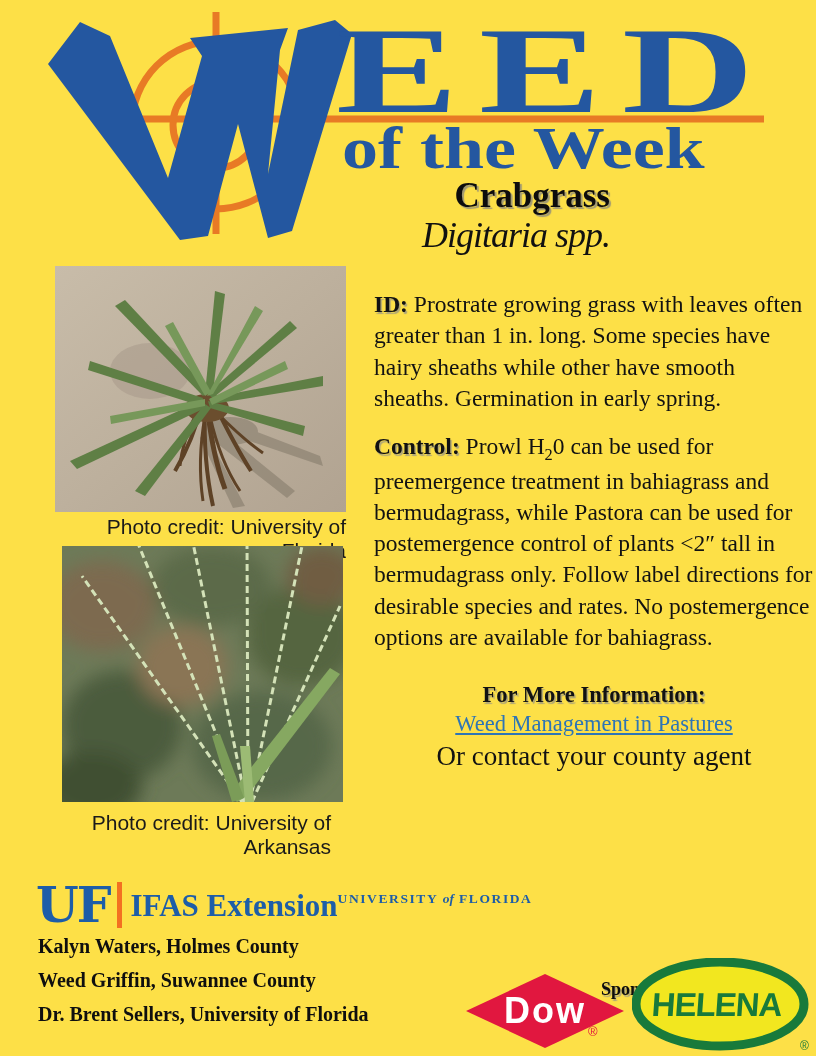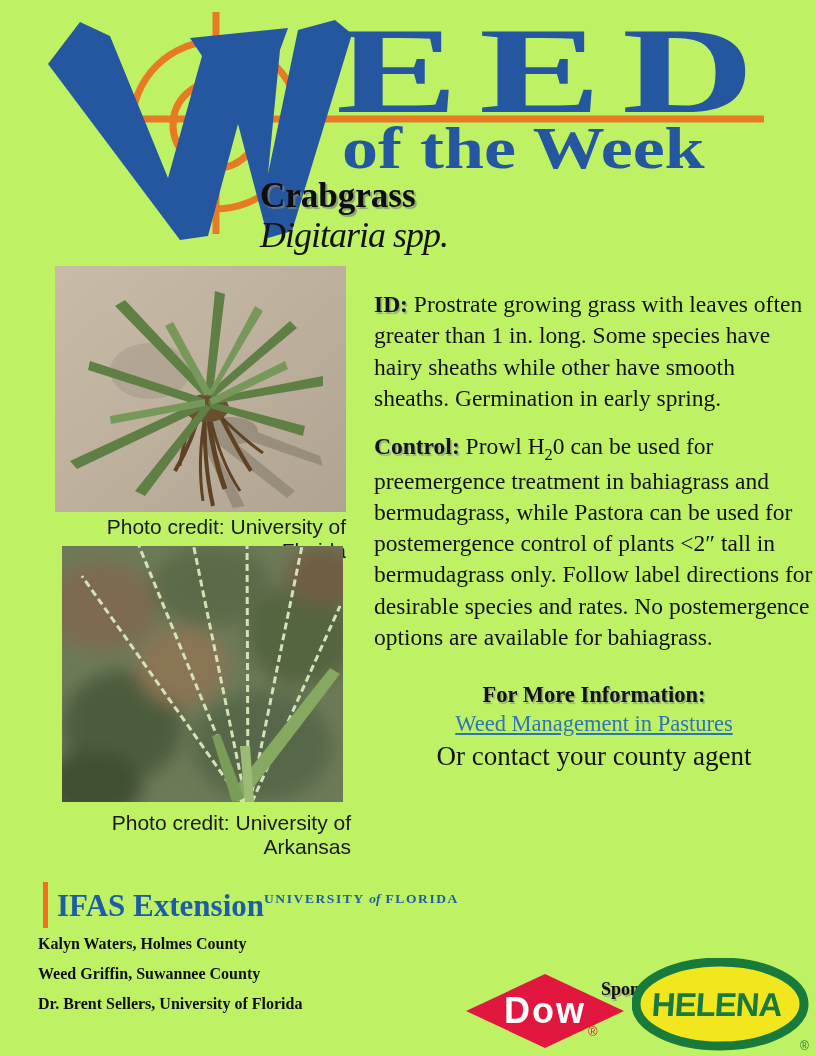--- a/index.html
+++ b/index.html
@@ -1,54 +1,54 @@
 <!DOCTYPE html>
 <html><head>
 <meta charset="utf-8">
 <style>
   * { margin:0; padding:0; box-sizing:border-box; }
   html,body { background:#ffffff; }
   .page {
-    position:relative; width:816px; height:1056px; background:#bef264;
+    position:relative; width:816px; height:1056px; background:#fde047;
     font-family:"Liberation Serif", serif; overflow:hidden;
   }
   .sr-only { position:absolute; width:1px; height:1px; overflow:hidden; clip:rect(0 0 0 0); white-space:nowrap; }
 
   
   .logo-wrap { position:absolute; left:40px; top:6px; width:740px; height:246px; }
   .logo-svg { position:absolute; left:0; top:0; }
   .logo-eed {
     position:absolute; left:296px; top:4px; font-size:122px; line-height:1;
     font-weight:bold; color:#2457a0; letter-spacing:14px;
     transform:scaleX(1.5); transform-origin:left top; white-space:nowrap;
   }
   .logo-tagline {
     position:absolute; left:302px; top:112px; font-size:60px; line-height:1;
     font-weight:bold; color:#2457a0; transform:scaleX(1.2); transform-origin:left top;
     white-space:nowrap;
   }
 
   
-  .title-block { position:absolute; left:260px; top:178px; width:350px; text-align:left; }
+  .title-block { position:absolute; left:260px; top:178px; width:350px; text-align:right; }
   .weed-title {
     font-size:35px; font-weight:bold; color:#0d0d0d;
     text-shadow:2px 2px 1px rgba(130,130,130,.75); line-height:1.05;
   }
   .weed-latin { font-size:36px; font-style:italic; color:#111; line-height:1.15; letter-spacing:-1px; }
 
   
   .photo { position:absolute; overflow:hidden; }
   .photo1 { left:55px; top:266px; width:291px; height:246px; }
   .photo2 { left:62px; top:546px; width:281px; height:256px; }
   .caption {
     position:absolute; text-align:right; font-family:"Liberation Sans", sans-serif;
     font-size:21px; color:#1a1a1a;
   }
   .cap1 { left:55px; top:515px; width:291px; }
-  .cap2 { left:70px; top:811px; width:281px; }
+  .cap2 { left:50px; top:811px; width:281px; }
 
   
   .right-col { position:absolute; left:374px; top:272px; width:440px; color:#121212; }
   .intro {
     font-size:24px; font-weight:bold; line-height:1.32;
     text-shadow:1.5px 1.5px 1px rgba(140,140,140,.7);
   }
   .para { font-size:23.5px; line-height:1.33; margin-top:17px; }
   .para .lbl { font-weight:bold; text-shadow:1.5px 1.5px 1px rgba(140,140,140,.7); }
   sub { font-size:70%; }
@@ -61,21 +61,21 @@
   
   .uf-logo { position:absolute; left:36px; top:878px; display:flex; align-items:center; height:54px; }
   .uf-uf { font-family:"DejaVu Serif", serif; font-size:49px; font-weight:bold; color:#1d5da8; line-height:1; letter-spacing:-2px; }
   .uf-bar { width:5px; height:46px; background:#f37021; margin:0 9px 0 7px; }
   .uf-right { display:flex; flex-direction:row; justify-content:center; }
   .uf-line1 { font-size:31px; font-weight:bold; color:#1d5da8; line-height:1.0; }
   .uf-line2 { font-size:13.5px; font-weight:bold; color:#1d5da8; letter-spacing:1.6px; margin-top:1px; }
   .uf-line2 .of { font-style:italic; text-transform:lowercase; letter-spacing:0;margin-top:28px; }
 
   .authors { position:absolute; left:38px; top:936px; }
-  .author-line { font-size:16px; font-weight:bold; color:#0f0f0f; line-height:1.0; margin-bottom:14px; white-space:nowrap; }
+  .author-line { font-size:20px; font-weight:bold; color:#0f0f0f; line-height:1.0; margin-bottom:14px; white-space:nowrap; }
 
   .sponsored {
     position:absolute; left:532px; top:979px; width:250px; text-align:center;
     font-size:18px; font-weight:bold; color:#0d0d0d;
     text-shadow:1.5px 1.5px 1px rgba(140,140,140,.7);
   }
   .dow-logo { position:absolute; left:466px; top:972px; }
   .helena-logo { position:absolute; left:632px; top:958px; }
 </style>
 </head>
@@ -202,20 +202,21 @@
     <div class="para"><span class="lbl">Control:</span><span> Prowl H</span><sub>2</sub><span>0 can be used for preemergence treatment in bahiagrass and bermudagrass, while Pastora can be used for postemergence control of plants &lt;2″ tall in bermudagrass only. Follow label directions for desirable species and rates. No postemergence options are available for bahiagrass.</span></div>
 
     <div class="info-block">
       <div class="info-heading">For More Information:</div>
       <a class="info-link" href="#">Weed Management in Pastures</a>
       <div class="info-alt">Or contact your county agent</div>
     </div>
   </div>
 
   <div class="uf-logo">
+    <div class="uf-uf">UF</div>
     <div class="uf-bar"></div>
     <div class="uf-right">
       <div class="uf-line1">IFAS Extension</div>
       <div class="uf-line2"><span>UNIVERSITY </span><span class="of">of</span><span> FLORIDA</span></div>
     </div>
   </div>
 
   <div class="authors">
     <div class="author-line">Kalyn Waters, Holmes County</div>
     <div class="author-line">Weed Griffin,  Suwannee County</div>

